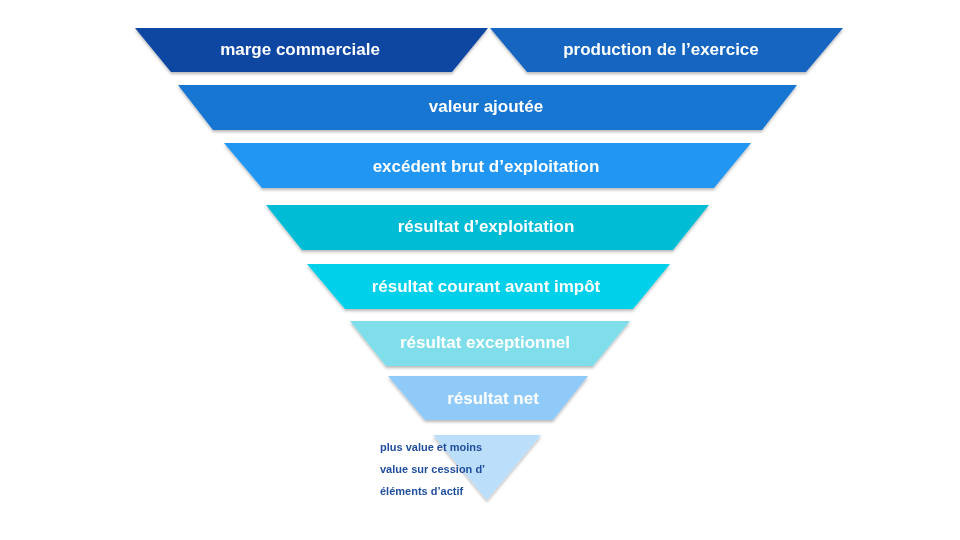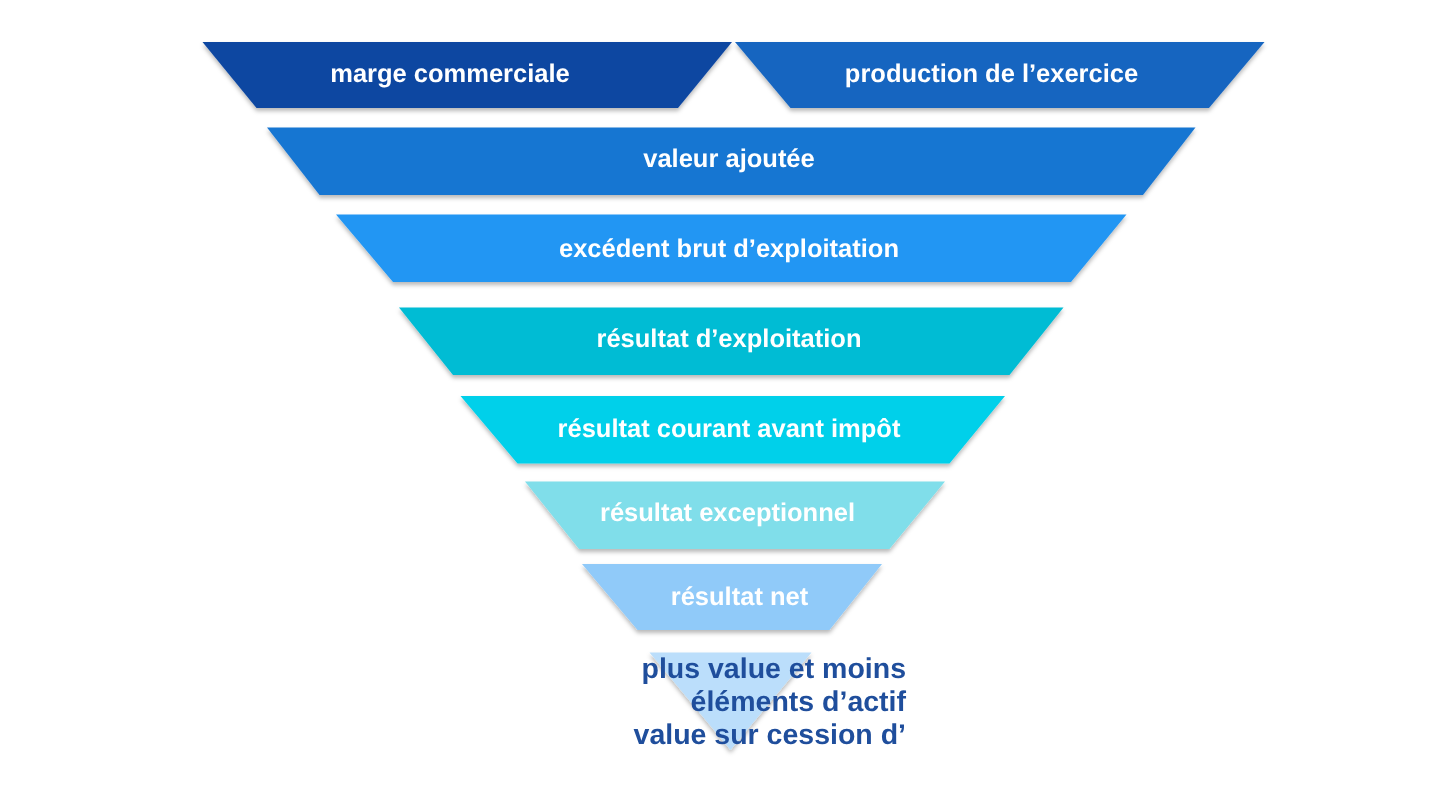--- a/index.html
+++ b/index.html
@@ -1,23 +1,23 @@
 <!DOCTYPE html>
 <html><head>
 <meta charset="utf-8">
 <style>
   html, body { margin: 0; padding: 0; background: #ffffff; }
   body { width: 960px; height: 540px; position: relative; overflow: hidden;
          font-family: "Liberation Sans", "DejaVu Sans", sans-serif; }
   #diagram { position: absolute; left: 0; top: 0; width: 960px; height: 540px; }
   .layer-label { font-family: "Liberation Sans", "DejaVu Sans", sans-serif; font-weight: bold;
                  font-size: 17px; fill: #ffffff; text-anchor: middle; dominant-baseline: central; }
-  .bottom-label { position: absolute; left: 380px; top: 436px; width: 224px; text-align: right;
+  .bottom-label { position: absolute; left: 380px; top: 436px; width: 224px; text-align: left;
                   font-family: "Liberation Sans", "DejaVu Sans", sans-serif; font-weight: bold;
-                  font-size: 19px; line-height: 22px; color: #1f4e9c; }
+                  font-size: 11px; line-height: 22px; color: #1f4e9c; }
   .bottom-label span { display: block; }
 </style>
 </head>
 <body>
 
 <svg id="diagram" viewBox="0 0 960 540" xmlns="http://www.w3.org/2000/svg">
   <defs>
     <filter id="shadow" x="-5%" y="-20%" width="110%" height="150%">
       <feDropShadow dx="0" dy="2" stdDeviation="1.5" flood-color="#000" flood-opacity="0.28"></feDropShadow>
     </filter>
@@ -63,15 +63,15 @@
     <text class="layer-label" x="493" y="398">résultat net</text>
   </g>
 
   <g>
     <polygon class="shape" points="433,435 541,435 487,500" filter="url(#shadow)" fill="#bbdefb"></polygon>
   </g>
 </svg>
 
 <div class="bottom-label" style="color: rgb(31, 78, 156);">
   <span>plus value et moins</span>
+  <span>value sur cession d’</span>
   <span>éléments d’actif</span>
-  <span>value sur cession d’</span>
 </div>
 
 </body></html>

